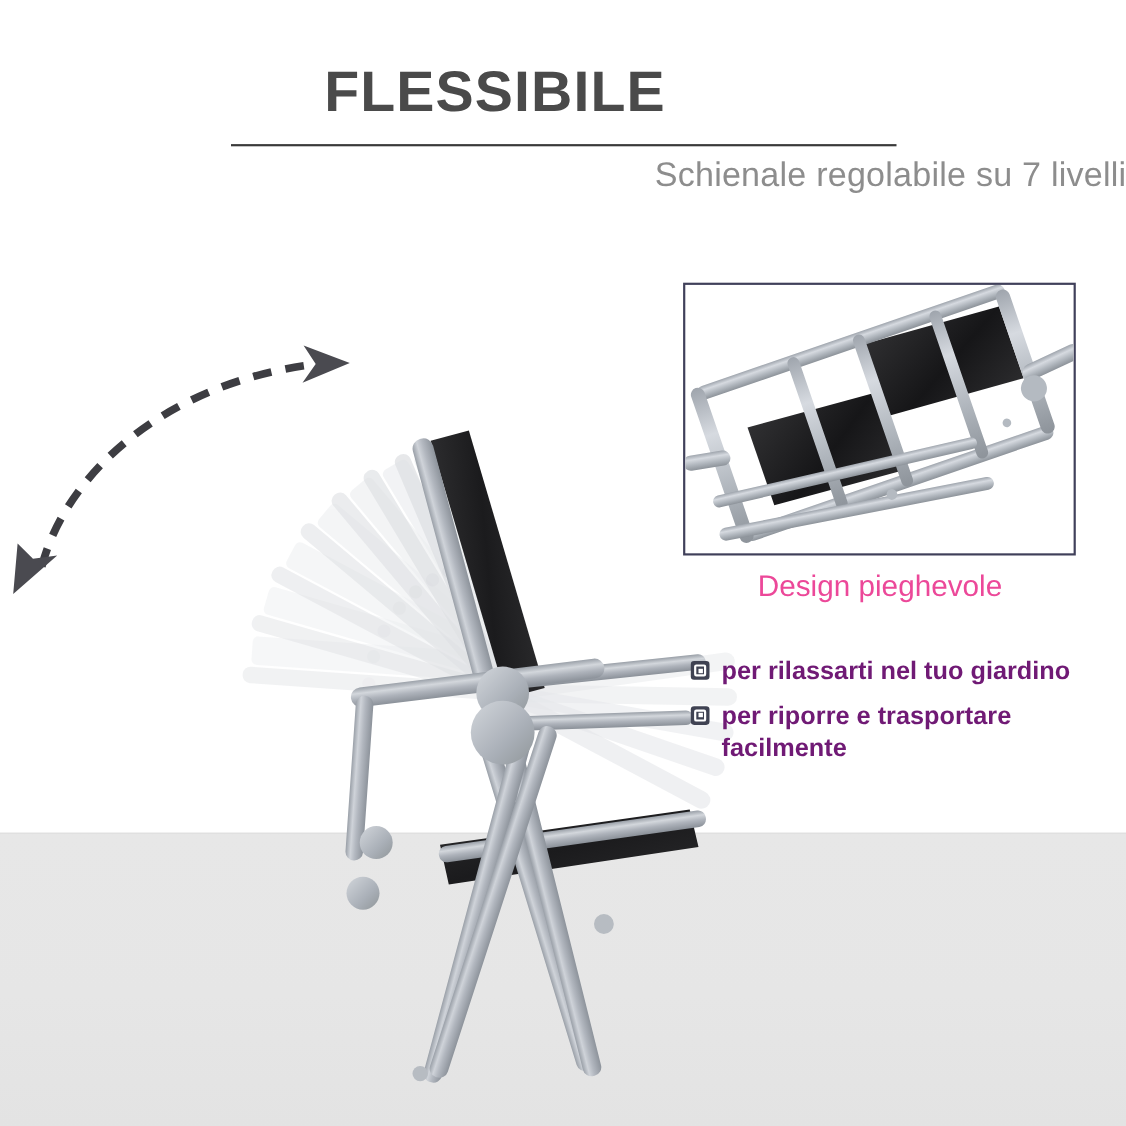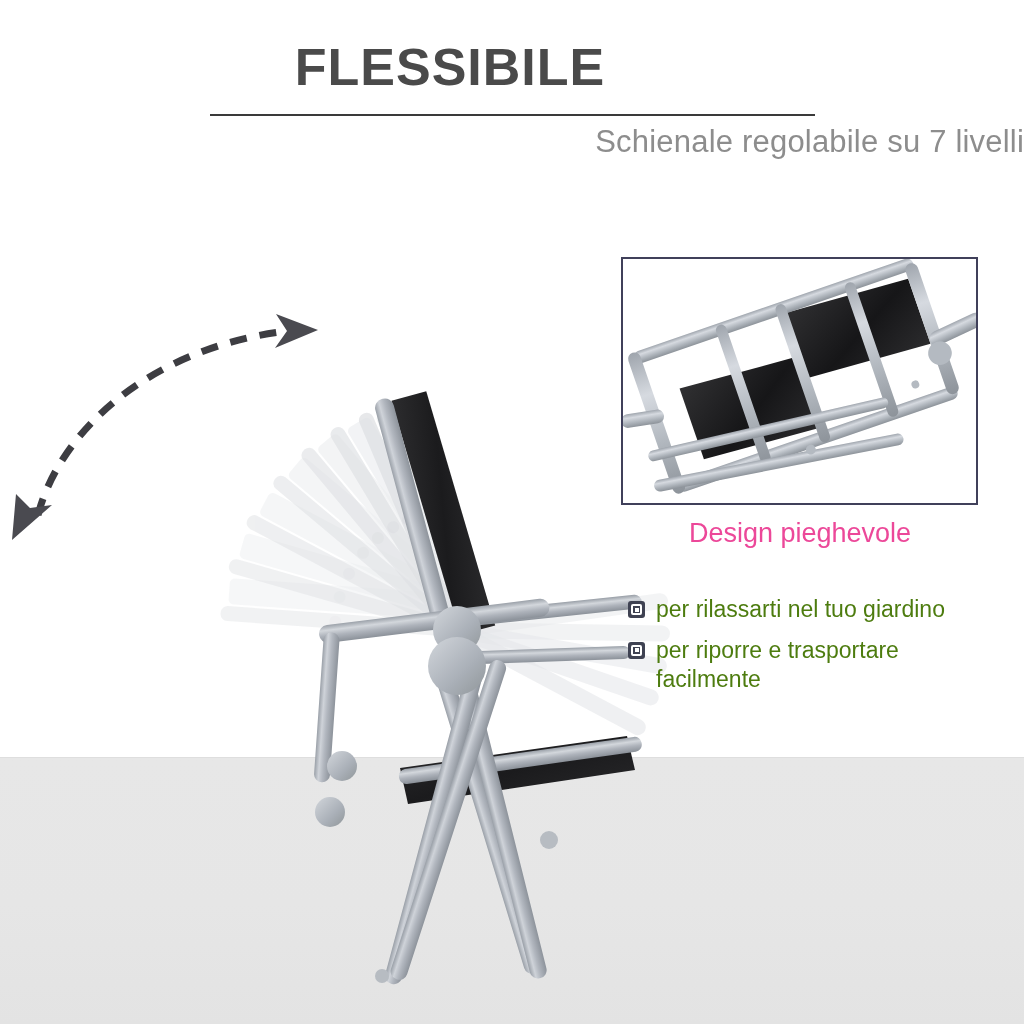--- a/index.html
+++ b/index.html
@@ -14,21 +14,21 @@
   
   .floor{
     position:absolute;left:0;top:757px;width:1024px;height:267px;
     background:linear-gradient(180deg,#e7e7e7 0%,#e6e6e6 55%,#e3e3e3 100%);
   }
   .floor-edge{
     position:absolute;left:0;top:757px;width:1024px;height:1px;background:#dedede;
   }
 
   
-  .header{position:absolute;left:0;top:0;width:900px;}
+  .header{position:absolute;left:0;top:17px;width:900px;}
   .title{
     text-align:center;margin:0;padding-top:40px;
     font-size:52px;font-weight:700;letter-spacing:1px;
     color:#4a4a4a;line-height:1.05;
     font-family:"Liberation Sans", sans-serif;
   }
   .rule{
     position:absolute;left:210px;top:114px;width:605px;height:2px;background:#3a3a3a;
   }
   .subtitle{
@@ -57,21 +57,21 @@
     flex:0 0 auto;width:17px;height:17px;margin-top:6px;margin-right:11px;
     border-radius:3px;background:#3f4252;
     display:flex;align-items:center;justify-content:center;
   }
   .bullet-mark .inner{
     width:11px;height:11px;border:2px solid #ffffff;border-radius:2px;
     display:flex;align-items:center;justify-content:center;box-sizing:border-box;
   }
   .bullet-mark .inner span{display:block;width:4px;height:4px;background:#ffffff;}
   .bullet-text{
-    font-size:23px;line-height:1.25;color:#4d7c0f;font-weight:400;
+    font-size:23px;line-height:1.25;color:#701a75;font-weight:700;
   }
 
   
   .arc-arrow{position:absolute;left:0px;top:300px;width:340px;height:250px;}
   .arc-arrow svg{display:block;width:100%;height:100%;overflow:visible;}
 
   
   .chair-art{position:absolute;left:0;top:300px;width:700px;height:724px;}
   .chair-art svg{display:block;width:100%;height:100%;overflow:visible;}
 </style>

